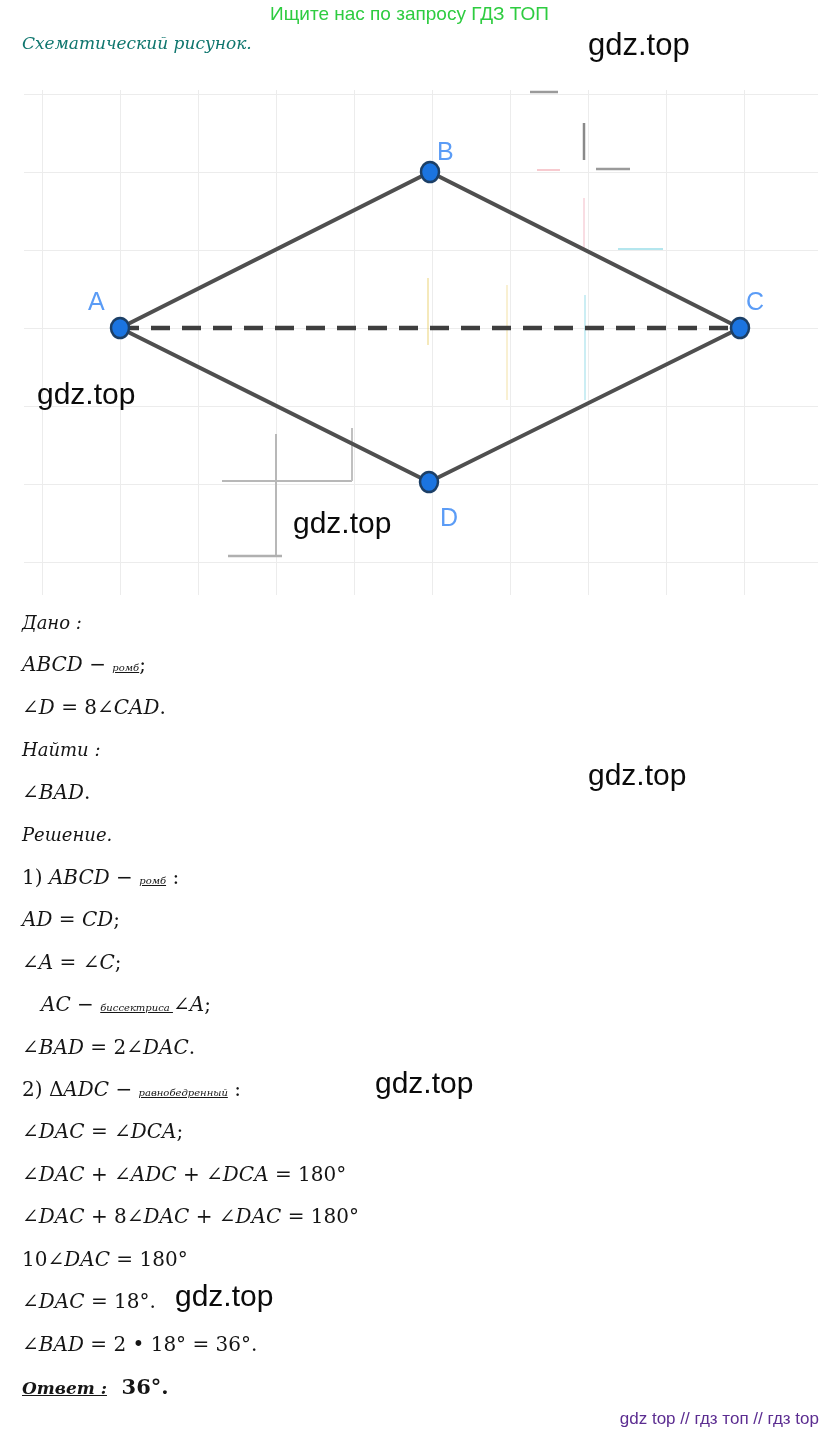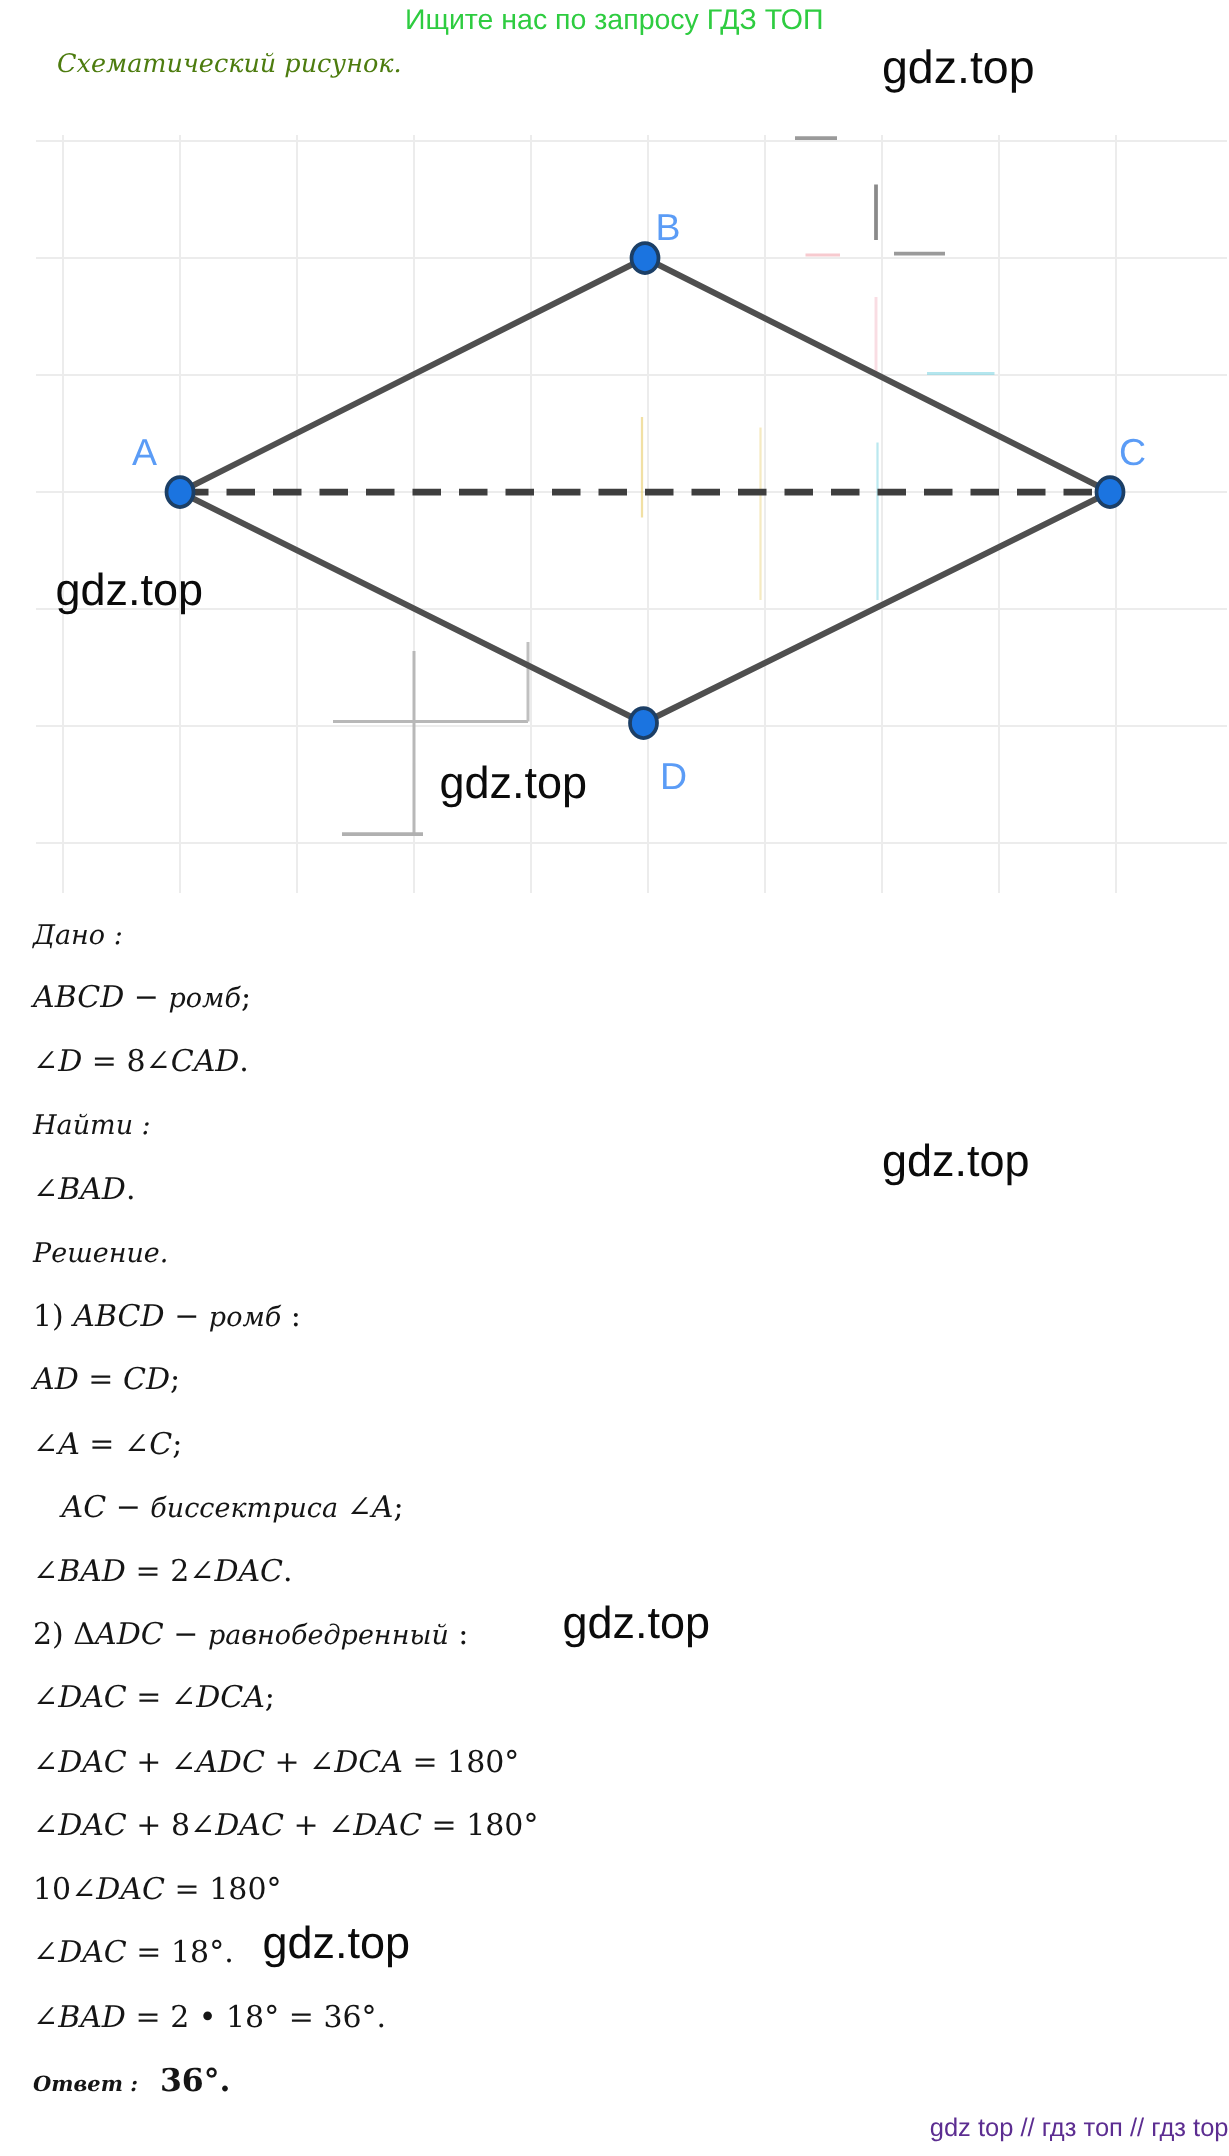--- a/index.html
+++ b/index.html
@@ -12,22 +12,21 @@
   }
   .promo{
     position:absolute;top:3px;left:0;right:0;
     text-align:center;
     font:400 19px/1.2 "Liberation Sans",sans-serif;
     color:var(--promo-green,#2ecc40);
   }
   .caption{
     position:absolute;top:33px;left:22px;
     font:italic 17px/1.2 "DejaVu Serif","DejaVu Sans",serif;
-    color:#4d7c0f;
-    margin-left:16px;
+    color:#0f766e;
   }
   .wm{
     position:absolute;
     font:400 30px/1.1 "Liberation Sans",sans-serif;
     color:var(--watermark-black,#0b0b0b);
     white-space:nowrap;
   }
   svg.diagram{position:absolute;left:0;top:85px;}
   .grid-line{stroke:var(--grid-gray,#ececec);stroke-width:1;}
   .edge{stroke:var(--edge-gray,#4f4f4f);stroke-width:4;stroke-linecap:round;fill:none;}
@@ -39,23 +38,23 @@
     font-size:25px;
   }
   .sol-line{
     position:absolute;left:22px;
     font-family:"DejaVu Serif","DejaVu Sans",serif;
     font-size:20px;color:var(--text-black,#151515);
     white-space:pre;
   }
   .seg-i{font-style:italic;}
   .seg-r{font-style:normal;}
-  .seg-s{font-style:italic;font-size:18px;}
+  .seg-s{font-style:italic;font-size:10px;text-decoration:underline;}
   .seg-h{font-style:italic;font-size:18px;}
-  .seg-hb{font-style:italic;font-weight:700;font-size:14px;}
+  .seg-hb{font-style:italic;font-weight:700;font-size:17px;text-decoration:underline;}
   .seg-rb{font-weight:700;font-size:21px;}
   .footer{
     position:absolute;top:1408px;left:0;right:0;
     text-align:right;
     font:500 17px/1.3 "Liberation Sans",sans-serif;
     color:var(--footer-purple,#5c2d91);
   }
 </style>
 </head>
 <body>

